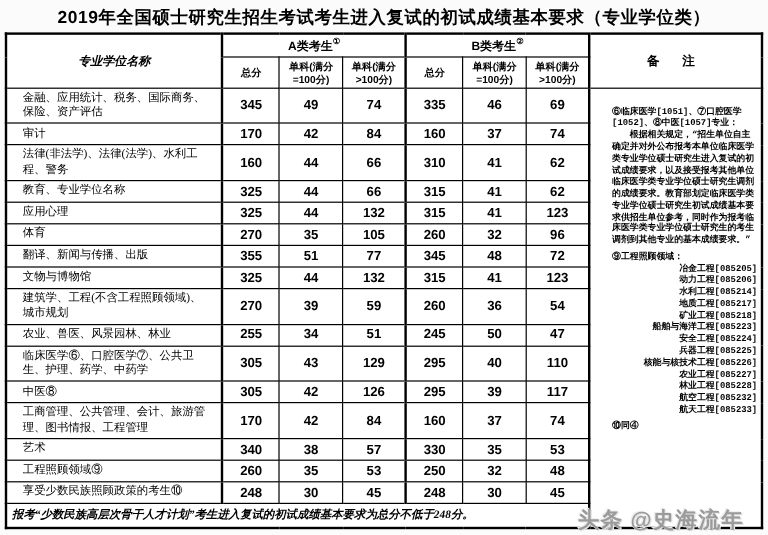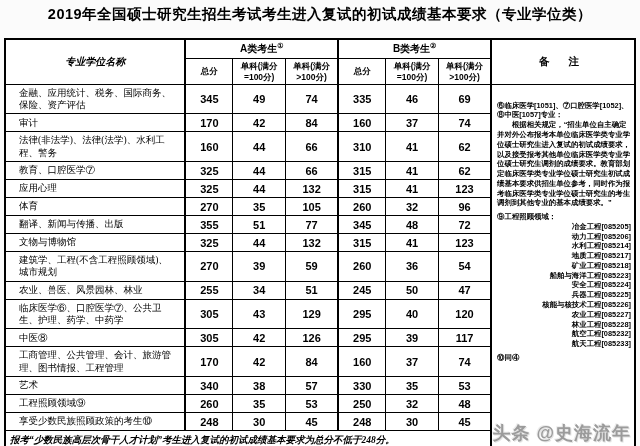--- a/index.html
+++ b/index.html
@@ -2,21 +2,21 @@
 <html><head>
 <meta charset="utf-8">
 <style>
   html, body { margin:0; padding:0; }
   body {
     width:640px; height:446px; background:#fbfbfb; overflow:hidden;
     font-family:"Liberation Sans", sans-serif; position:relative; color:#000;
   }
   .title {
     text-align:center; font-weight:bold; font-size:14.5px;
-    margin:5px 0 14px; letter-spacing:0.5px;
+    margin:5px 0 3px; letter-spacing:0.5px;
     font-family:"Liberation Sans", sans-serif;
   }
   table.score {
     border-collapse:collapse; table-layout:fixed;
     margin:0 auto; width:632px; background:#fff;
     border:2px solid #000;
   }
   table.score th, table.score td { border:1px solid #000; }
   .thick-left { border-left:2px solid #000 !important; }
   thead th { font-weight:bold; padding:1px; }
@@ -25,32 +25,32 @@
   .group-h sup { font-size:7px; }
   .notes-h { font-size:10.5px; letter-spacing:8px; }
   .sub-h { font-size:8.5px; line-height:1.2; padding:2px 0; text-align:center; }
   td.name {
     font-size:9.5px; line-height:1.3; padding:2px 13px;
     font-family:"Liberation Serif", serif; font-weight:500;margin-top:23px;
   }
   td.num { text-align:center; font-weight:bold; font-size:11px; padding:2.5px 0; }
   td.notes-cell {
     vertical-align:top; font-size:7.4px; font-weight:bold; line-height:1.32;
-    padding:16px 3px 0 5px; font-family:Liberation Sans, sans-serif;
+    padding:16px 3px 0 18px; font-family:Liberation Mono, monospace;
   }
   .notes-cell .b1-body { text-indent:2em; margin:0; }
   .notes-cell .blk { margin-top:4px; }
   .notes-cell ul { list-style:none; margin:0; padding:0 0 0 15px;text-align:right; }
   td.footer-cell {
     font-size:9.5px; font-weight:bold; padding:3px 4px;
     font-family:"Liberation Serif", serif;
     font-style:italic;
   }
   .watermark {
-    position:absolute; right:9px; bottom:1px;
+    position:absolute; right:20px; bottom:1px;
     font-size:18px; font-weight:bold; color:#9b9b9b;
     letter-spacing:1px; text-shadow:1px 1px 0 #e4e4e4, -1px -1px 0 #ececec;
     font-family:"Liberation Sans", sans-serif;
   }
 </style>
 </head>
 <body>
 
 <div class="page">
 
@@ -126,21 +126,21 @@
         <tr>
           <td class="name">法律(非法学)、法律(法学)、水利工程、警务</td>
           <td class="num thick-left">160</td>
           <td class="num">44</td>
           <td class="num">66</td>
           <td class="num thick-left">310</td>
           <td class="num">41</td>
           <td class="num">62</td>
         </tr>
         <tr>
-          <td class="name">教育、口腔医学⑦</td>
+          <td class="name">教育、专业学位名称</td>
           <td class="num thick-left">325</td>
           <td class="num">44</td>
           <td class="num">66</td>
           <td class="num thick-left">315</td>
           <td class="num">41</td>
           <td class="num">62</td>
         </tr>
         <tr>
           <td class="name">应用心理</td>
           <td class="num thick-left">325</td>
@@ -195,21 +195,21 @@
           <td class="num">50</td>
           <td class="num">47</td>
         </tr>
         <tr>
           <td class="name">临床医学⑥、口腔医学⑦、公共卫生、护理、药学、中药学</td>
           <td class="num thick-left">305</td>
           <td class="num">43</td>
           <td class="num">129</td>
           <td class="num thick-left">295</td>
           <td class="num">40</td>
-          <td class="num">120</td>
+          <td class="num">110</td>
         </tr>
         <tr>
           <td class="name">中医⑧</td>
           <td class="num thick-left">305</td>
           <td class="num">42</td>
           <td class="num">126</td>
           <td class="num thick-left">295</td>
           <td class="num">39</td>
           <td class="num">117</td>
         </tr>

